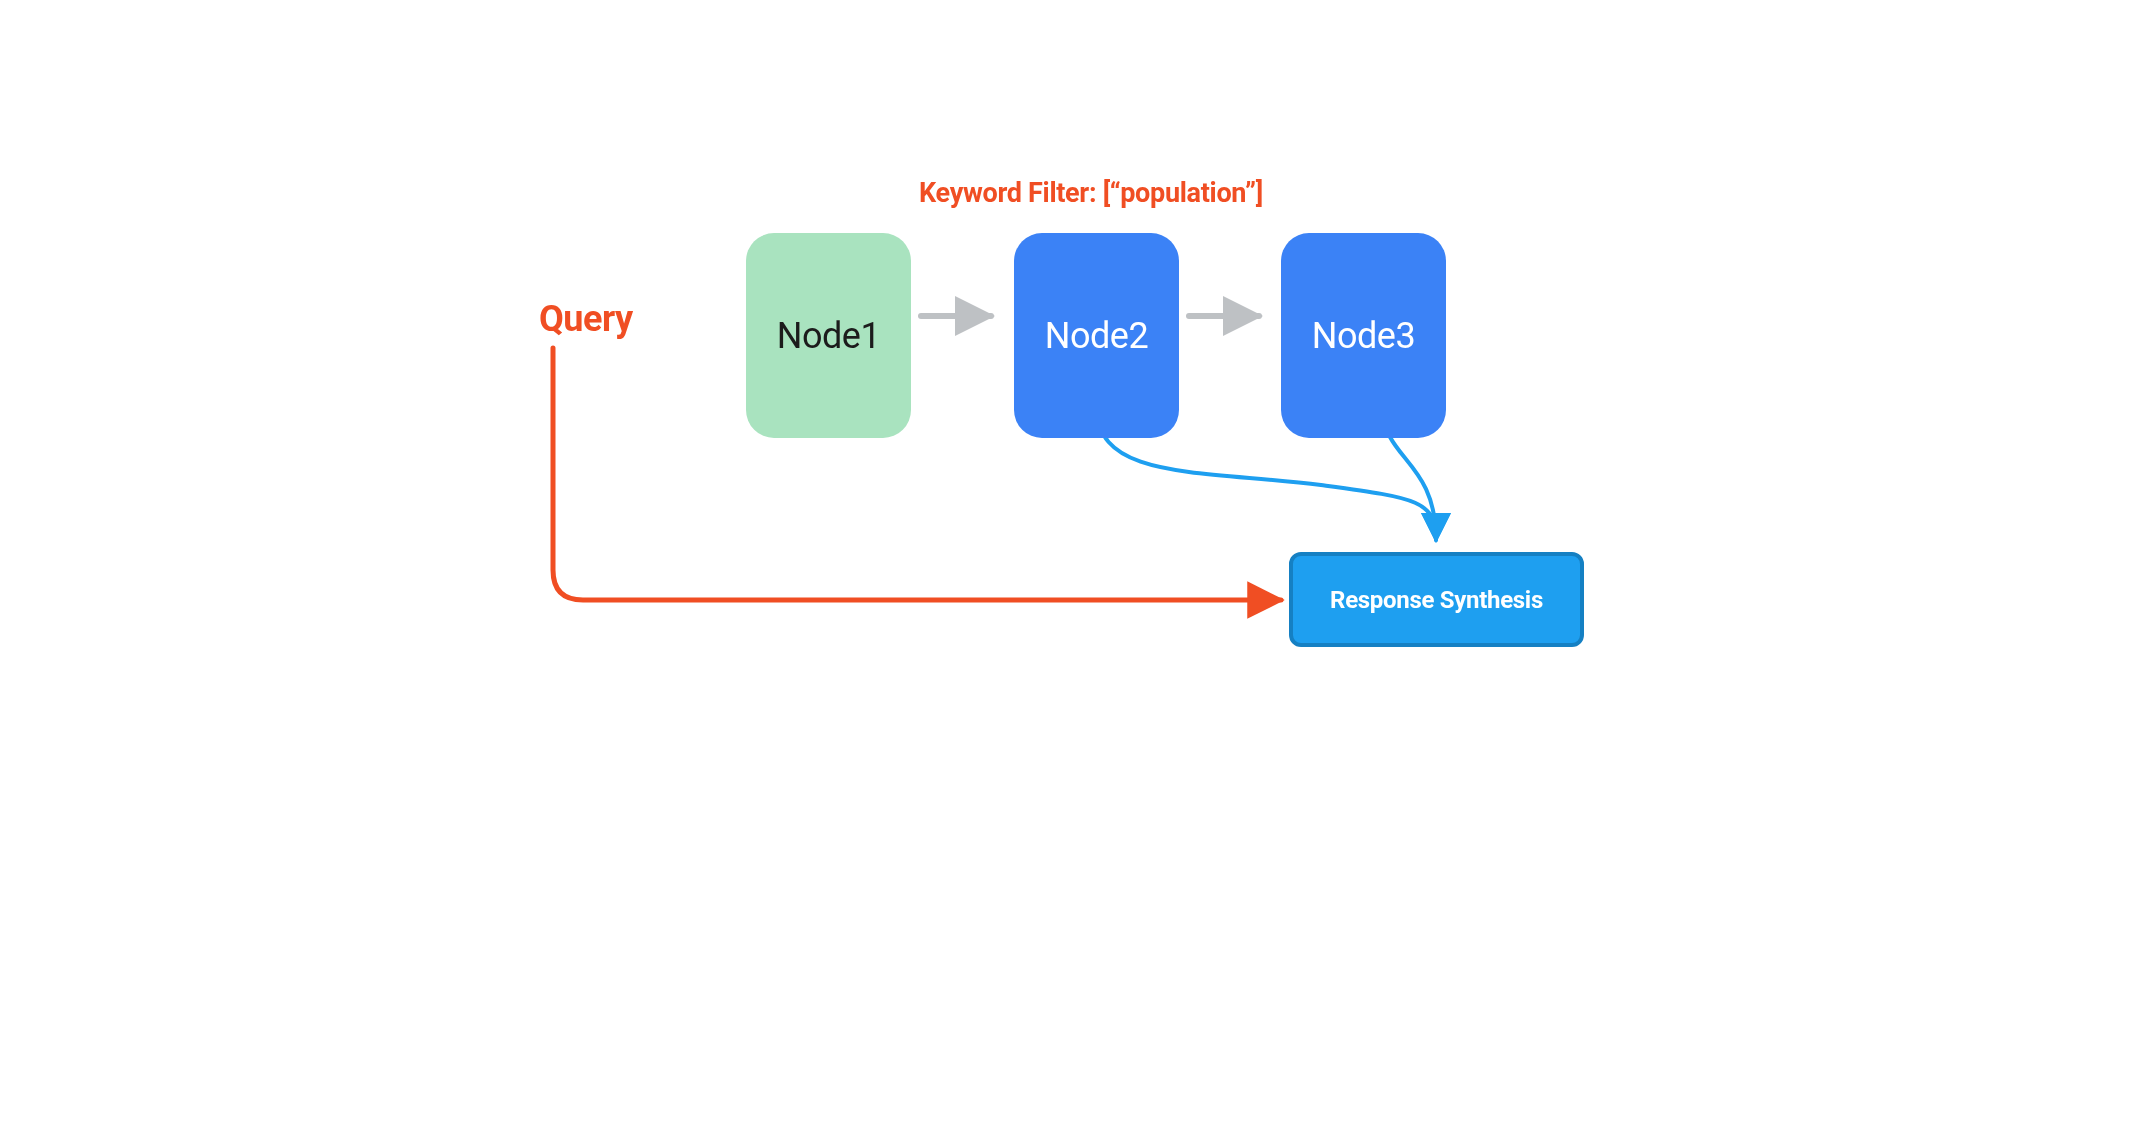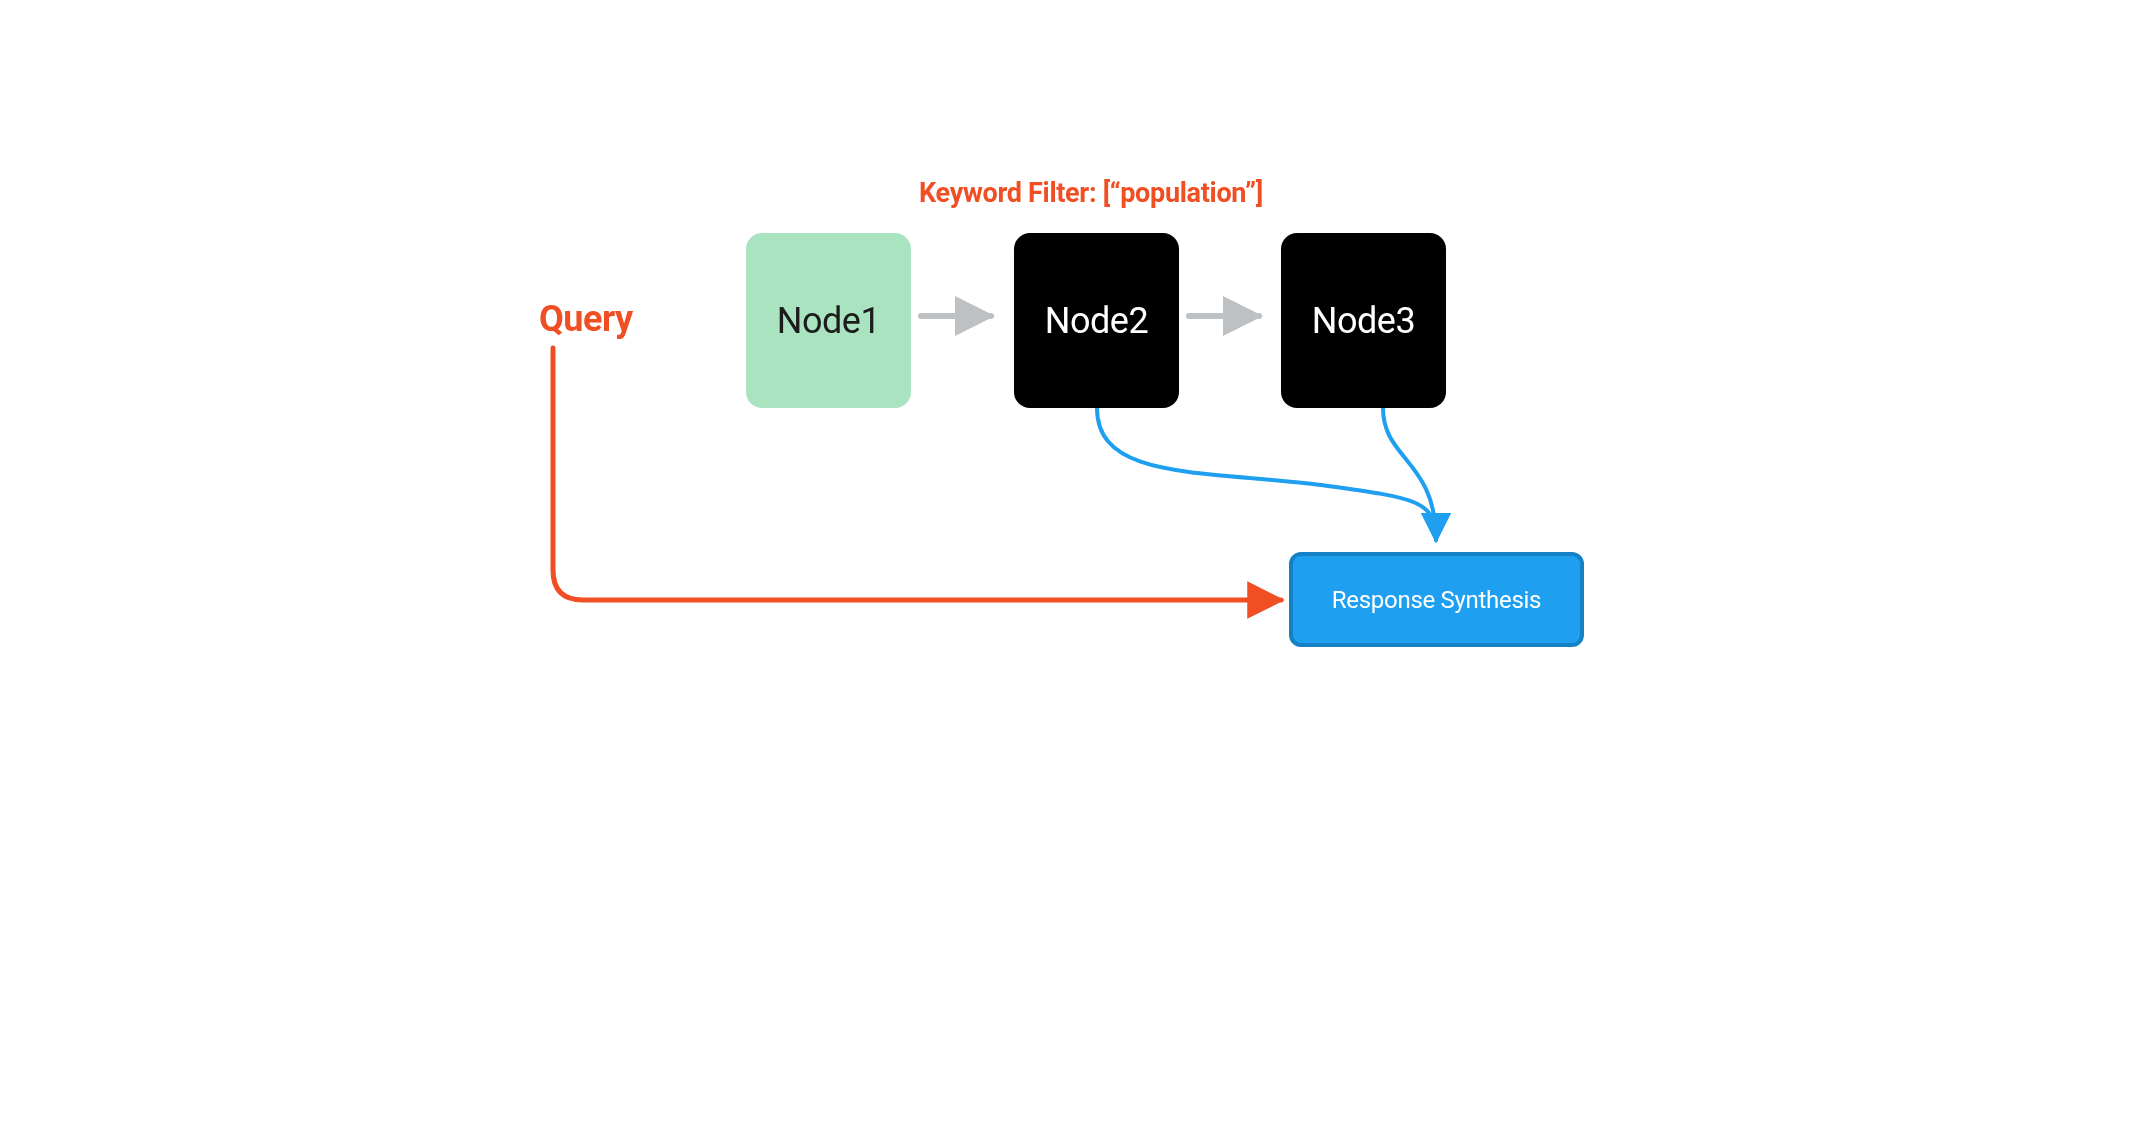--- a/index.html
+++ b/index.html
@@ -40,50 +40,50 @@
   .filter-label {
     left: 598px;
     top: 177px;
     font-size: 27px;
     color: #F04E23;
     letter-spacing: -0.3px;
   }
   .node {
     position: absolute;
     width: 165px;
-    height: 175px;
-    border-radius: 16px;
+    height: 205px;
+    border-radius: 28px;
     display: flex;
     align-items: center;
     justify-content: center;
     font-size: 36px;
     letter-spacing: -0.5px;
     box-sizing: border-box;
   }
   .node.filtered {
     background: #A9E3BF;
     color: #1c1c1c;
   }
   .node.active {
-    background: #000000;
+    background: #3b82f6;
     color: #ffffff;
   }
   .synth {
     position: absolute;
     width: 295px;
     height: 95px;
     border-radius: 12px;
     background: #1E9FF0;
     border: 4px solid #1580C3;
     display: flex;
     align-items: center;
     justify-content: center;
     color: #ffffff;
     font-size: 24px;
-    font-weight: 400;
+    font-weight: 700;
     letter-spacing: -0.3px;
     box-sizing: border-box;
   }
 </style>
 </head>
 <body>
 
 <div class="canvas">
 
   <svg class="wires" viewBox="0 0 1500 797">

